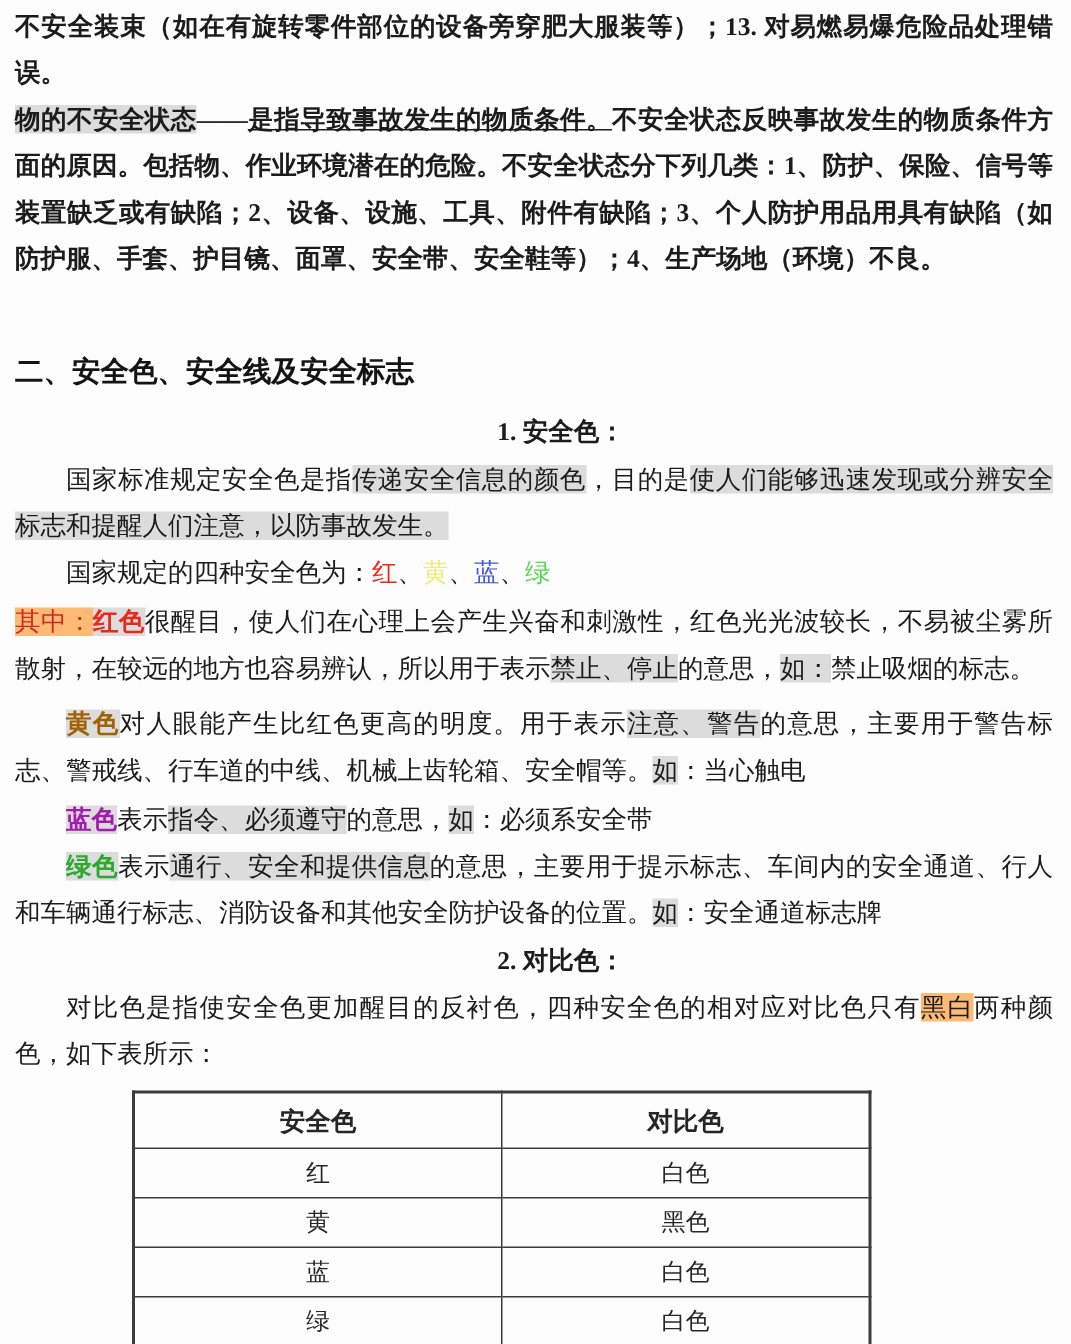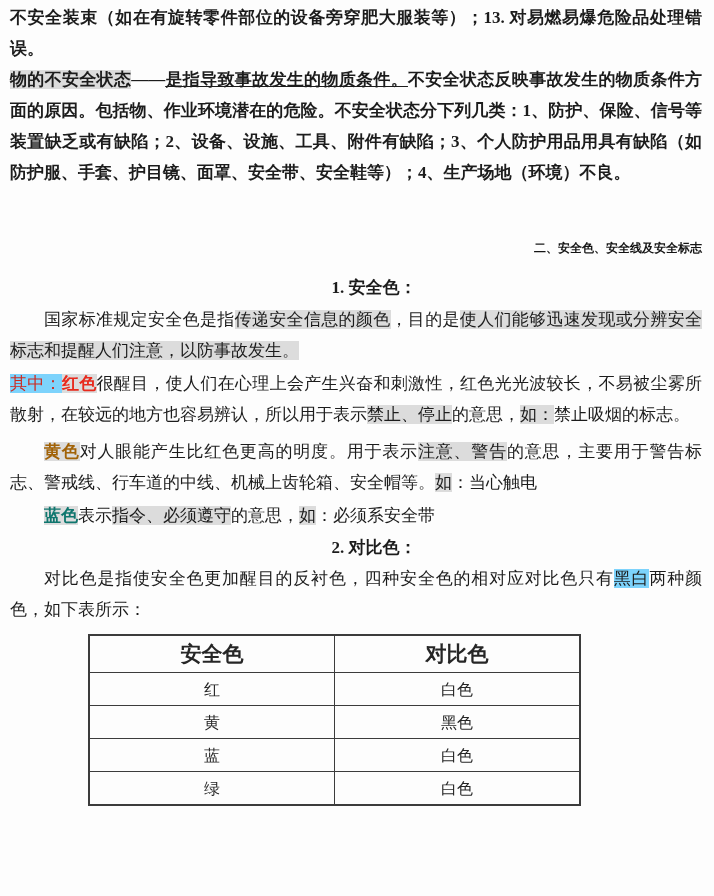--- a/index.html
+++ b/index.html
@@ -12,49 +12,49 @@
     font-family:"Liberation Serif","DejaVu Serif",serif;
     font-size:17px;
     line-height:31px;
     color:#1c1c1c;
     overflow:hidden;
   }
   p{margin:0;text-align:justify;word-break:break-all;}
   .bold{font-weight:bold;}
   .indent{text-indent:2em;}
   .hl{background:#dcdcdc;}
-  .hl-light{background:#7dd3fc;}
+  .hl-light{background:#fdba74;}
   .u{text-decoration:underline;}
   .kai{}
   .c-red{color:#e8291c;}
   .c-red-dark{color:#cd2a20;}
   .c-yellow{color:#a16207;}
   .c-yellow-pale{color:#f0ec7a;}
-  .c-blue{color:#0f766e;}
+  .c-blue{color:#a21caf;}
   .c-blue-list{color:#4056dd;}
   .c-green{color:#2ea82e;}
   .c-green-list{color:#4cd94c;}
-  .heading{font-size:12px;font-weight:bold;line-height:31px;margin:45px 0 0 0;color:#141414;text-align:right;}
+  .heading{font-size:19px;font-weight:bold;line-height:31px;margin:45px 0 0 0;color:#141414;text-align:left;}
   .sub{font-weight:bold;margin:8px 0 0 36px;text-align:center;}
   .mt1{margin-top:1px;} .mt2{margin-top:2px;} .mt6{margin-top:6px;}
   table.contrast{
     border-collapse:collapse;
     table-layout:fixed;
     width:493px;
     margin:9px 0 0 78px;
     font-size:16px;
     text-align:center;
     color:#262626;
     border:2px solid #3c3c3c;
   }
   table.contrast th{
     border:1px solid #3c3c3c;
     height:36px;
     font-weight:bold;
-    font-size:21px;
+    font-size:17px;
     padding:0;
   }
   table.contrast td{
     border:1px solid #3c3c3c;
     height:32px;
     font-weight:normal;
     padding:0;
   }
 </style>
 </head>
@@ -65,27 +65,29 @@
   <p class="bold"><span>不安全装束（如在有旋转零件部位的设备旁穿肥大服装等）；13. 对易燃易爆危险品处理错误。</span></p>
 
   <p class="bold"><span class="hl">物的不安全状态</span><span>——</span><span class="u">是指导致事故发生的物质条件。</span><span>不安全状态反映事故发生的物质条件方面的原因。包括物、作业环境潜在的危险。不安全状态分下列几类：1、防护、保险、信号等装置缺乏或有缺陷；2、设备、设施、工具、附件有缺陷；3、个人防护用品用具有缺陷（如防护服、手套、护目镜、面罩、安全带、安全鞋等）；4、生产场地（环境）不良。</span></p>
 
   <p class="heading"><span>二、安全色、安全线及安全标志</span></p>
 
   <p class="sub"><span>1. 安全色：</span></p>
 
   <p class="indent mt1"><span>国家标准规定安全色是指</span><span class="hl">传递安全信息的颜色</span><span>，目的是</span><span class="hl">使人们能够迅速发现或分辨安全标志和提醒人们注意，以防事故发生。</span></p>
 
+  <p class="indent"><span>国家规定的四种安全色为：</span><span class="c-red">红</span><span>、</span><span class="c-yellow-pale">黄</span><span>、</span><span class="c-blue-list">蓝</span><span>、</span><span class="c-green-list">绿</span></p>
 
   <p class="mt2"><span class="c-red-dark hl-light">其中：</span><span class="c-red bold hl">红色</span><span>很醒目，使人们在心理上会产生兴奋和刺激性，红色光光波较长，不易被尘雾所散射，在较远的地方也容易辨认，所以用于表示</span><span class="hl">禁止、停止</span><span>的意思，</span><span class="hl">如：</span><span class="kai">禁止吸烟的标志。</span></p>
 
   <p class="indent mt6"><span class="c-yellow bold hl">黄色</span><span>对人眼能产生比红色更高的明度。用于表示</span><span class="hl">注意、警告</span><span class="kai">的意思，主要用于警告标志、警戒线、行车道的中线、机械上齿轮箱、安全帽等。</span><span class="hl kai">如</span><span class="kai">：当心触电</span></p>
 
   <p class="indent mt2"><span class="c-blue bold hl">蓝色</span><span>表示</span><span class="hl">指令、必须遵守</span><span>的意思，</span><span class="hl">如</span><span class="kai">：必须系安全带</span></p>
 
+  <p class="indent"><span class="c-green bold hl">绿色</span><span>表示</span><span class="hl">通行、安全和提供信息</span><span>的意思，</span><span class="kai">主要用于提示标志、车间内的安全通道、行人和车辆通行标志、消防设备和其他安全防护设备的位置。</span><span class="hl kai">如</span><span class="kai">：安全通道标志牌</span></p>
 
   <p class="sub mt1"><span>2. 对比色：</span></p>
 
   <p class="indent kai"><span>对比色是指使安全色更加醒目的反衬色，四种安全色的相对应对比色只有</span><span class="hl-light">黑白</span><span>两种颜色，如下表所示：</span></p>
 
   <table class="contrast">
     <thead>
       <tr>
         <th>安全色</th>
         <th>对比色</th>

